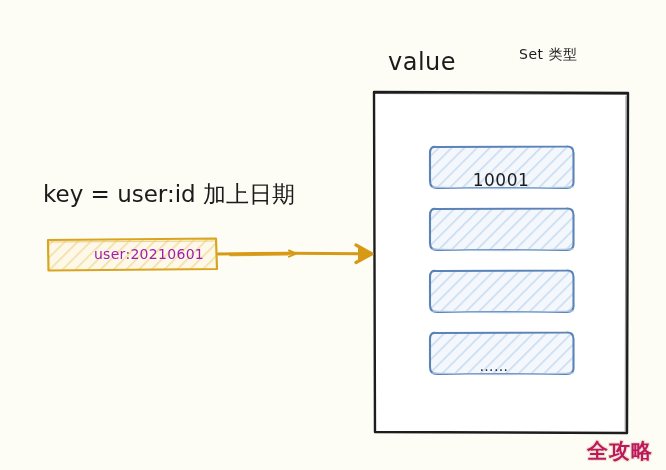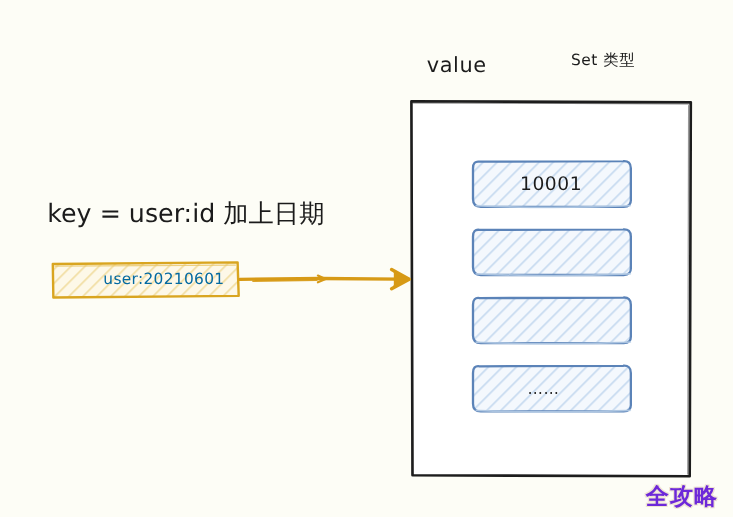--- a/index.html
+++ b/index.html
@@ -18,21 +18,21 @@
     position: absolute;
     left: 0; top: 0;
     width: 666px;
     height: 470px;
   }
   .abs { position: absolute; }
 
   
   .heading {
     color: #1b1b1b;
-    font-size: 19px;
+    font-size: 24px;
     letter-spacing: 0.5px;
     white-space: nowrap;
   }
   #label-value  { left: 388px; top: 48px; }
   #label-settype{ left: 519px; top: 46px; font-size: 14px; }
 
   
   #key-caption {
     left: 43px; top: 179px;
     color: #1b1b1b;
@@ -46,21 +46,21 @@
     width: 170px; height: 32px;
     box-sizing: border-box;
   }
   #key-box .key-text {
     position: absolute;
     left: 0; top: 0;
     width: 198px; height: 32px;
     display: flex;
     align-items: center;
     justify-content: center;
-    color: #0369a1;
+    color: #a21caf;
     font-size: 14px;
     letter-spacing: 0.3px;
     padding-left: 6px;
     box-sizing: border-box;
   }
 
   
   #value-container {
     left: 373px; top: 91px;
     width: 256px; height: 343px;
@@ -68,21 +68,21 @@
   }
 
   
   .value-item {
     position: absolute;
     width: 144px; height: 42px;
     left: 56px;
   }
   .value-item .vi-text {
     position: absolute;
-    left: 0; top: 0;
+    left: 0; top: 12px;
     width: 144px; height: 42px;
     display: flex;
     align-items: center;
     justify-content: center;
     color: #1b1b1b;
     font-size: 17px;
     letter-spacing: 0.5px;
   }
   .value-item.ellipsis .vi-text {
     justify-content: center;
@@ -90,21 +90,21 @@
     box-sizing: border-box;
     font-size: 14px;
     color: #2a2a2a;
   }
 
   
   #watermark {
     left: 587px; top: 437px;
     font-size: 21px;
     font-weight: bold;
-    color: #6d28d9;
+    color: #be185d;
     letter-spacing: 1px;
     text-shadow:
        1px 1px 0 #efe4d4,
       -1px 1px 0 #efe4d4,
        1px -1px 0 #efe4d4,
       -1px -1px 0 #efe4d4;
     white-space: nowrap;
   }
 </style>
 </head>

